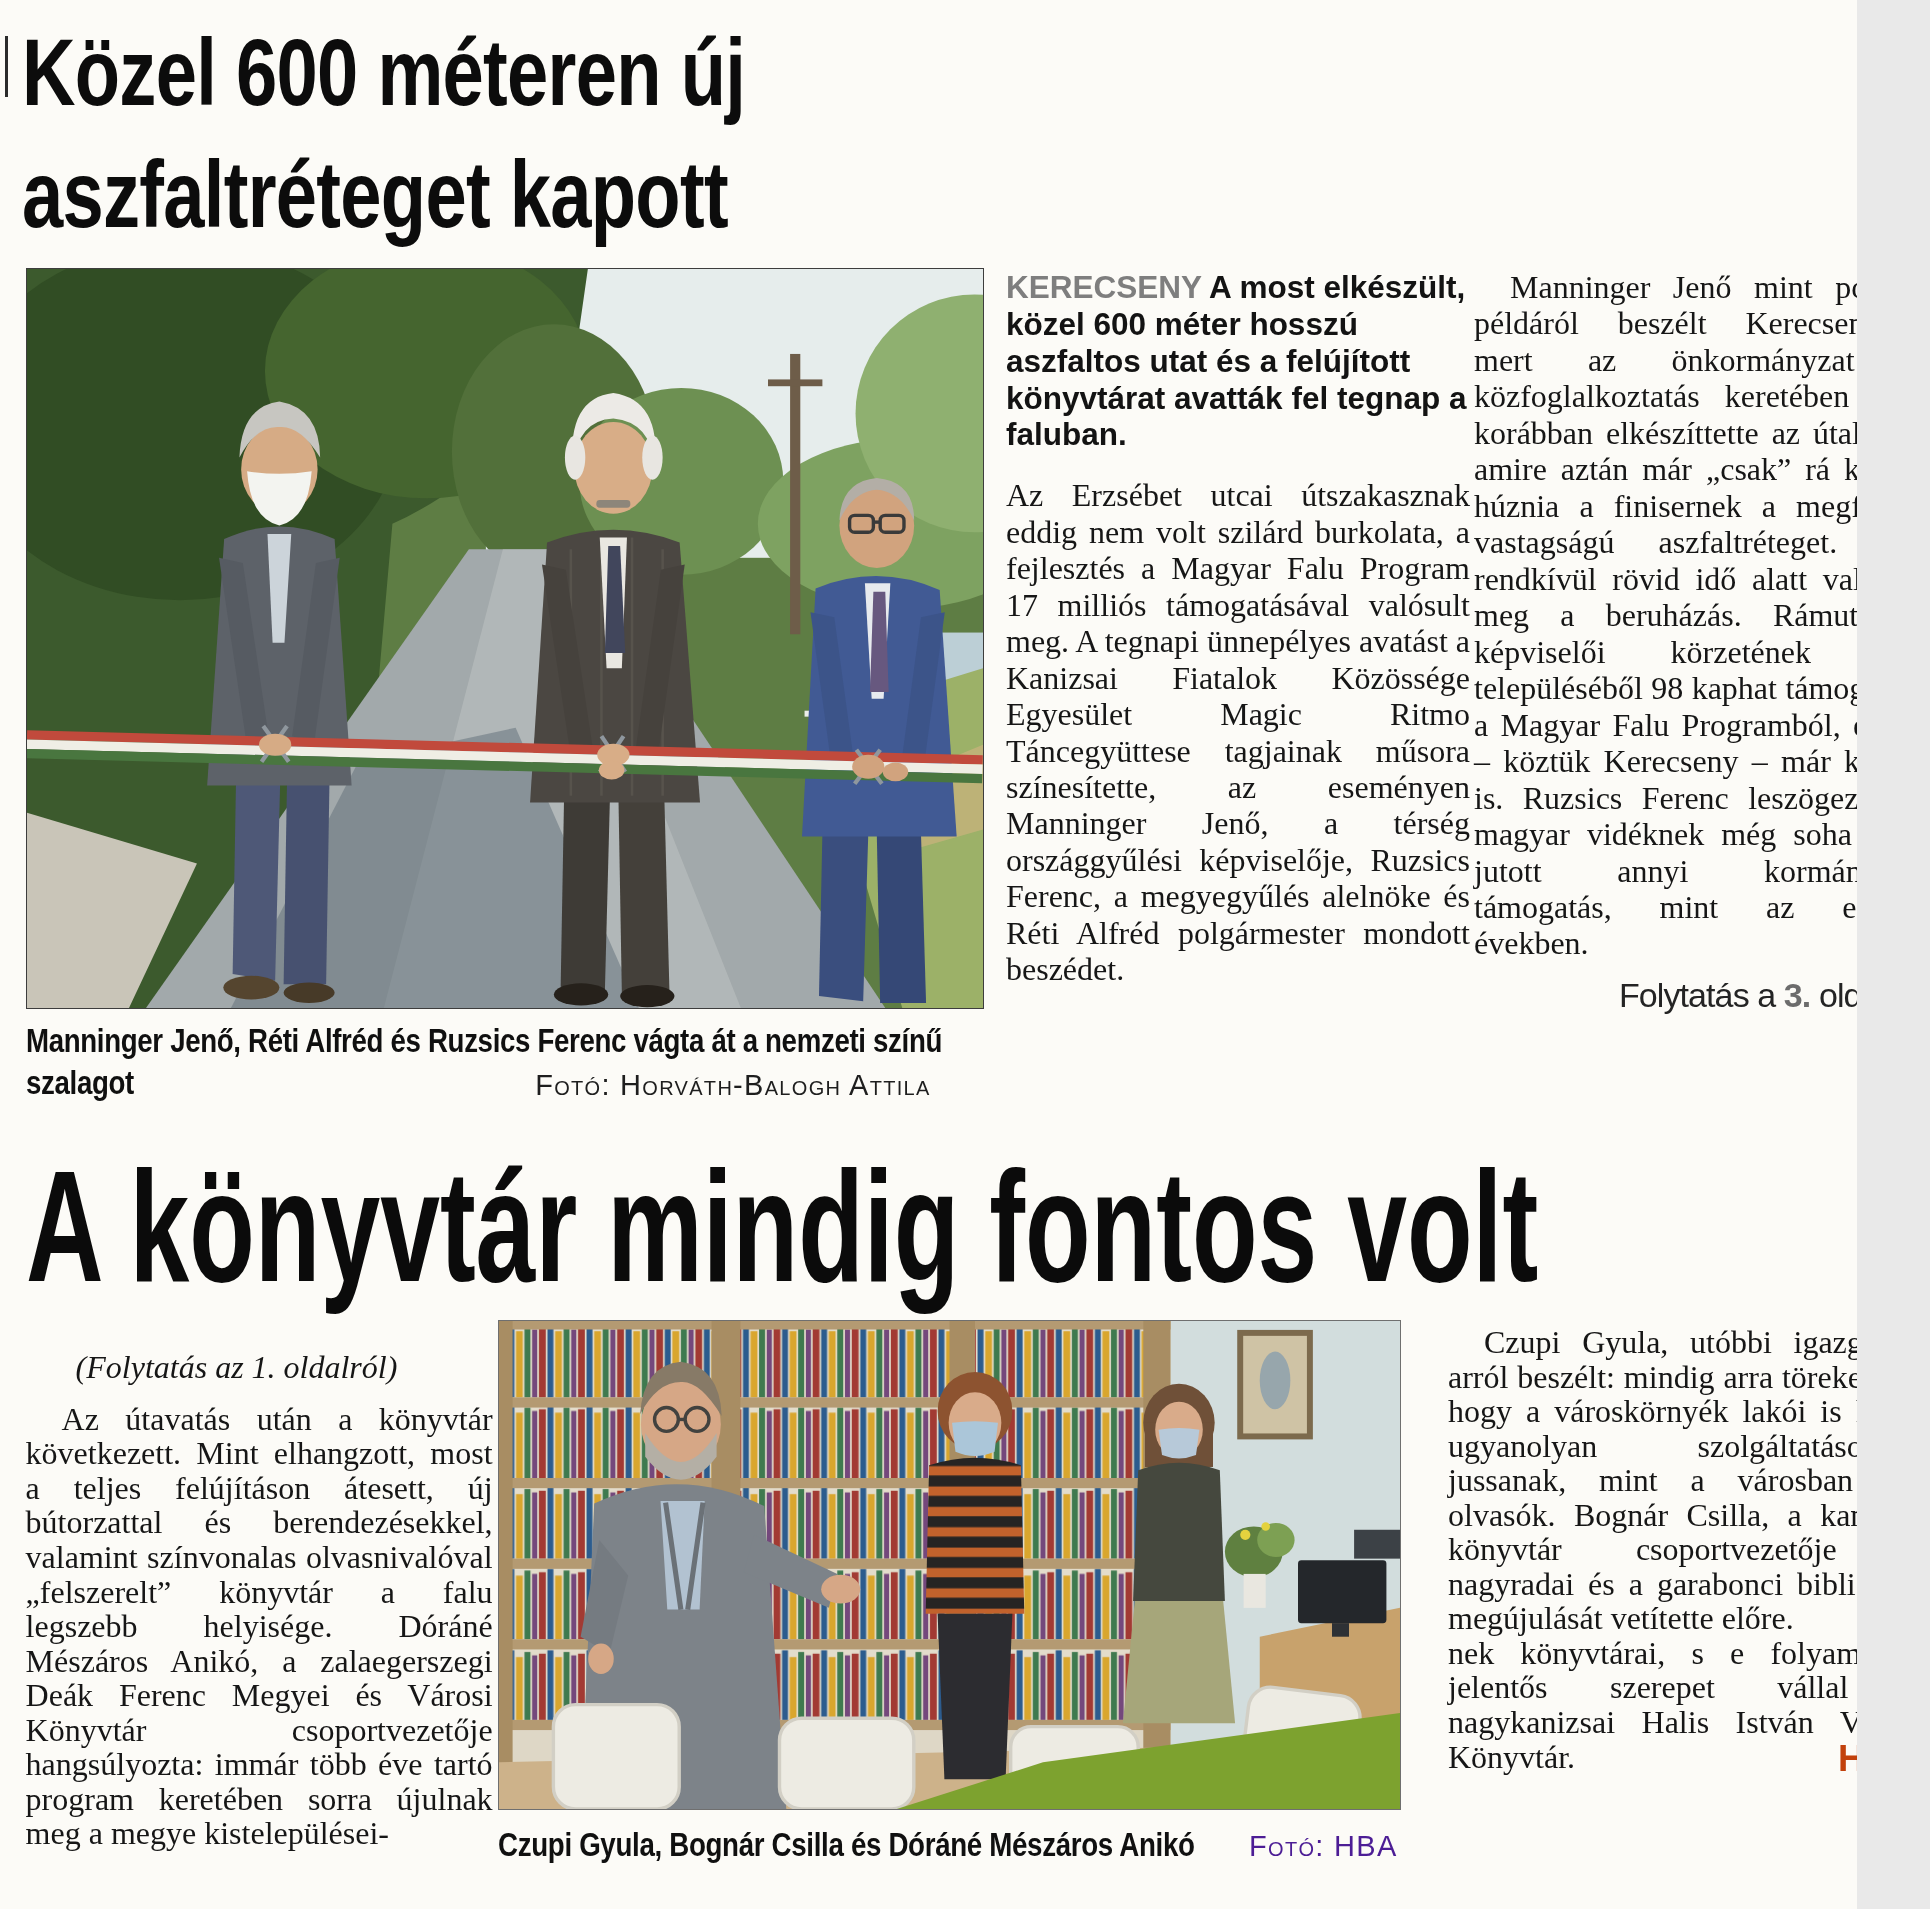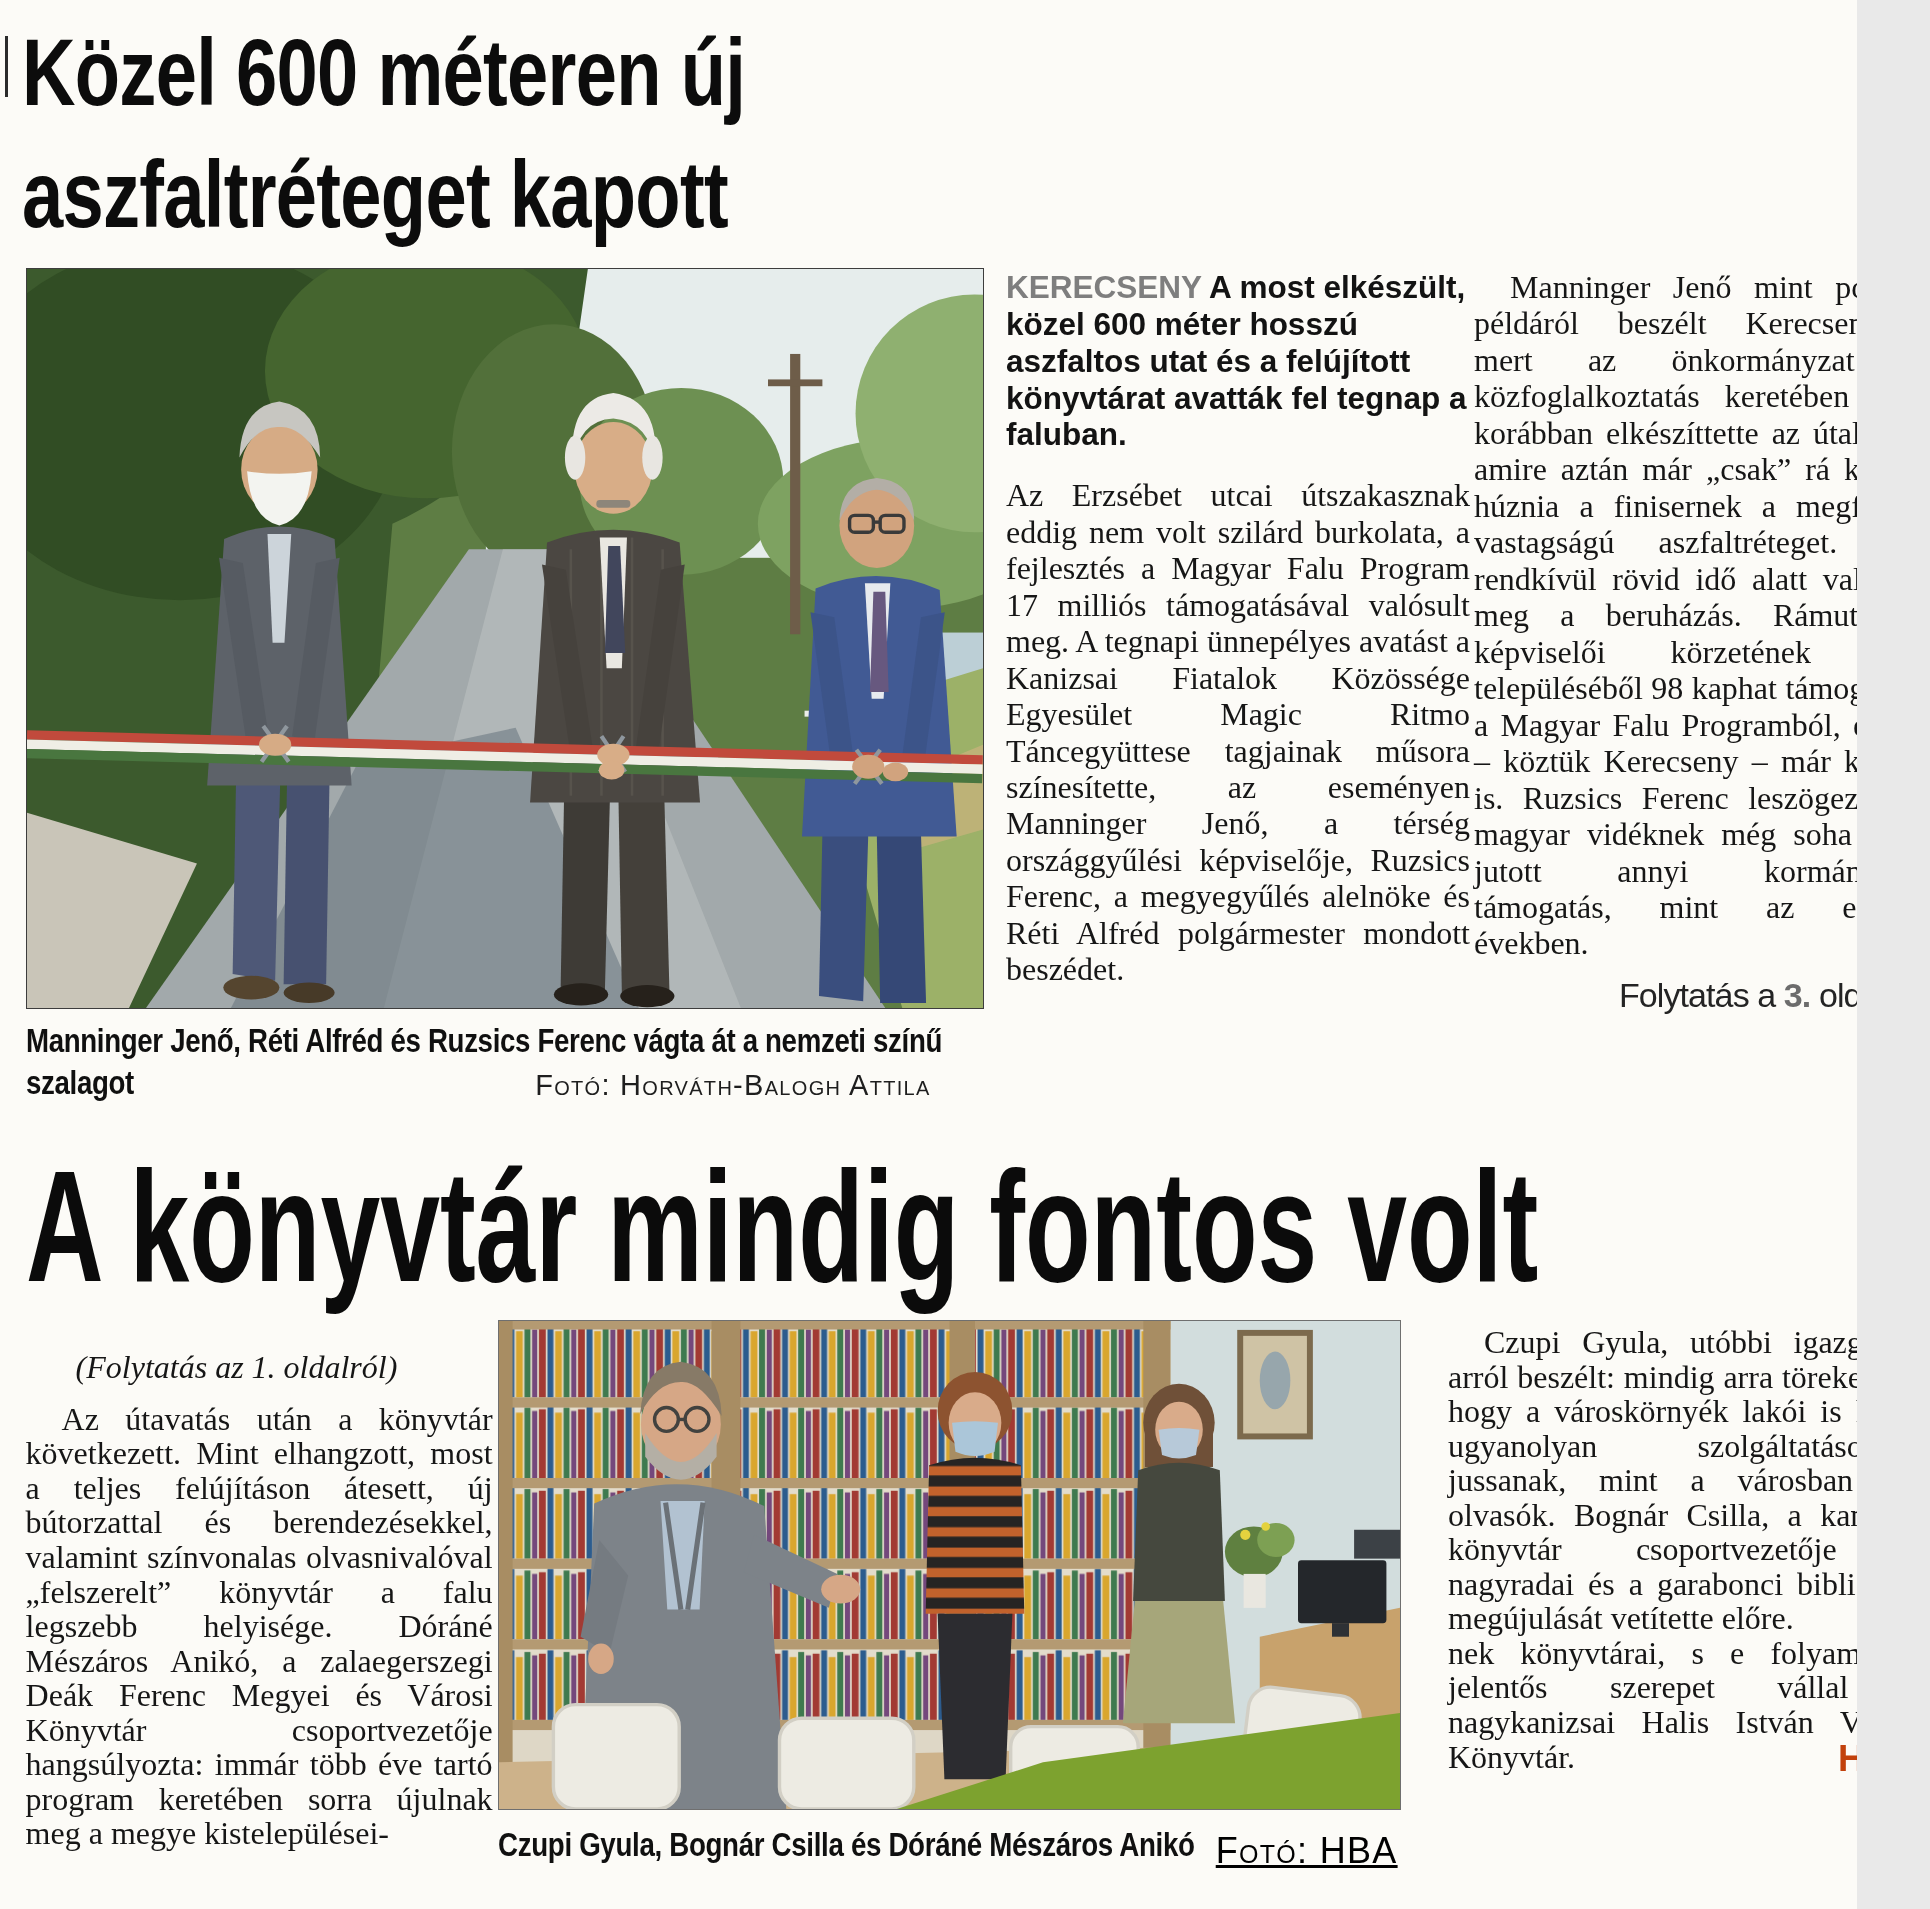--- a/index.html
+++ b/index.html
@@ -26,21 +26,21 @@
   
   .caption1{position:absolute;left:25.6px;top:1020px;width:961px;}
   .cap-bold{font-family:"Liberation Sans",sans-serif;font-weight:700;font-size:33px;line-height:1.28;
             width:1146px;color:#101010;transform:scaleX(.838);transform-origin:left top;letter-spacing:-0.4px;}
   .cap-credit{position:absolute;top:49px;right:56px;font-family:"Liberation Sans",sans-serif;
               font-size:29px;font-variant:small-caps;letter-spacing:1.3px;color:#1e1e1e;}
   .caption2{position:absolute;left:498px;top:1825px;width:903px;}
   .cap-bold2{font-family:"Liberation Sans",sans-serif;font-weight:700;font-size:33px;line-height:1.2;
              width:1073px;color:#101010;transform:scaleX(.84);transform-origin:left top;letter-spacing:-0.4px;}
   .cap-credit2{position:absolute;top:5.1px;right:3.4px;font-family:"Liberation Sans",sans-serif;
-               font-size:36px;font-variant:small-caps;letter-spacing:1.3px;color:#000000;text-decoration:underline;}
+               font-size:29px;font-variant:small-caps;letter-spacing:1.3px;color:#4c1d95;}
 
   
   .col{position:absolute;}
   .col-mid{left:1006px;top:269px;width:464px;}
   .col-r1{left:1474px;top:269px;width:450px;}
   .colA{left:25.6px;top:1334px;width:467px;}
   .colB{left:1448px;top:1325px;width:477px;}
 
   .lede{margin:0;font-family:"Liberation Sans",sans-serif;font-weight:700;
         font-size:31.5px;line-height:1.17;color:#131313;}

